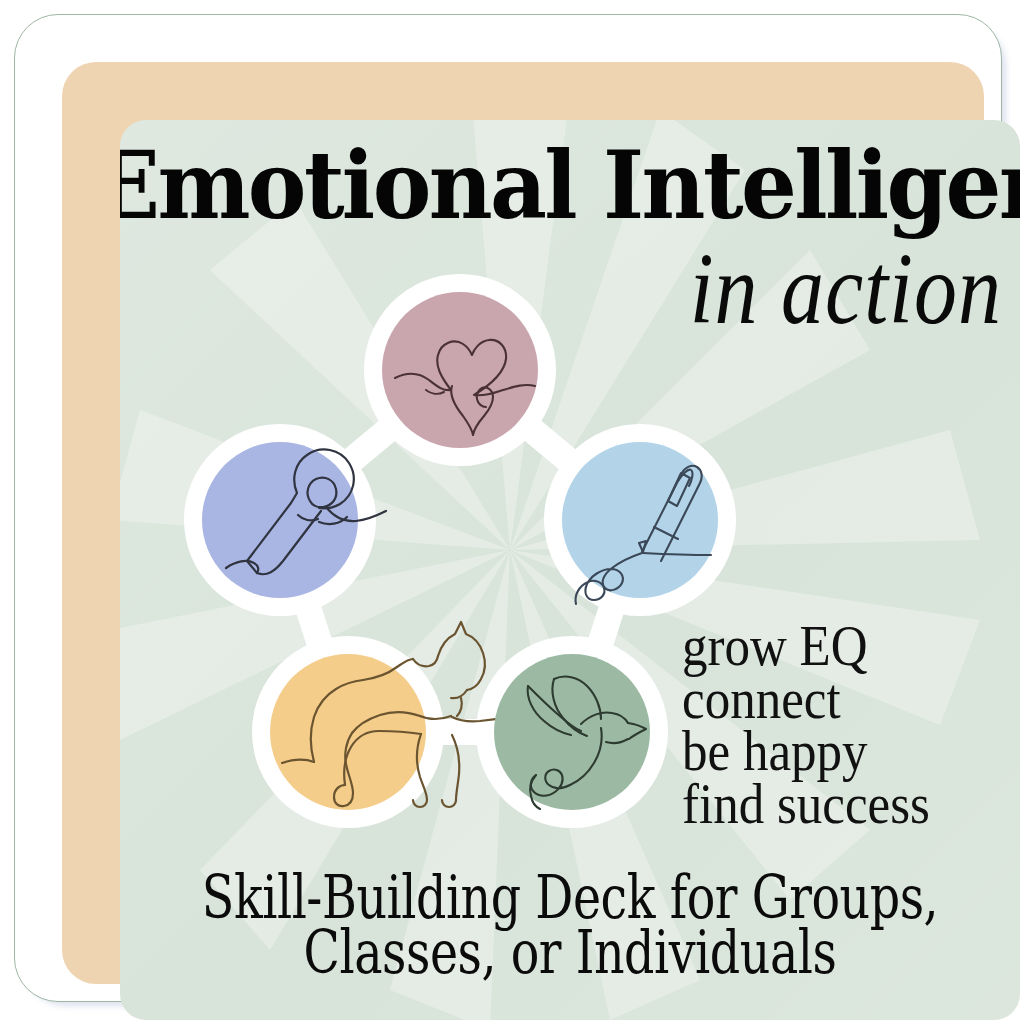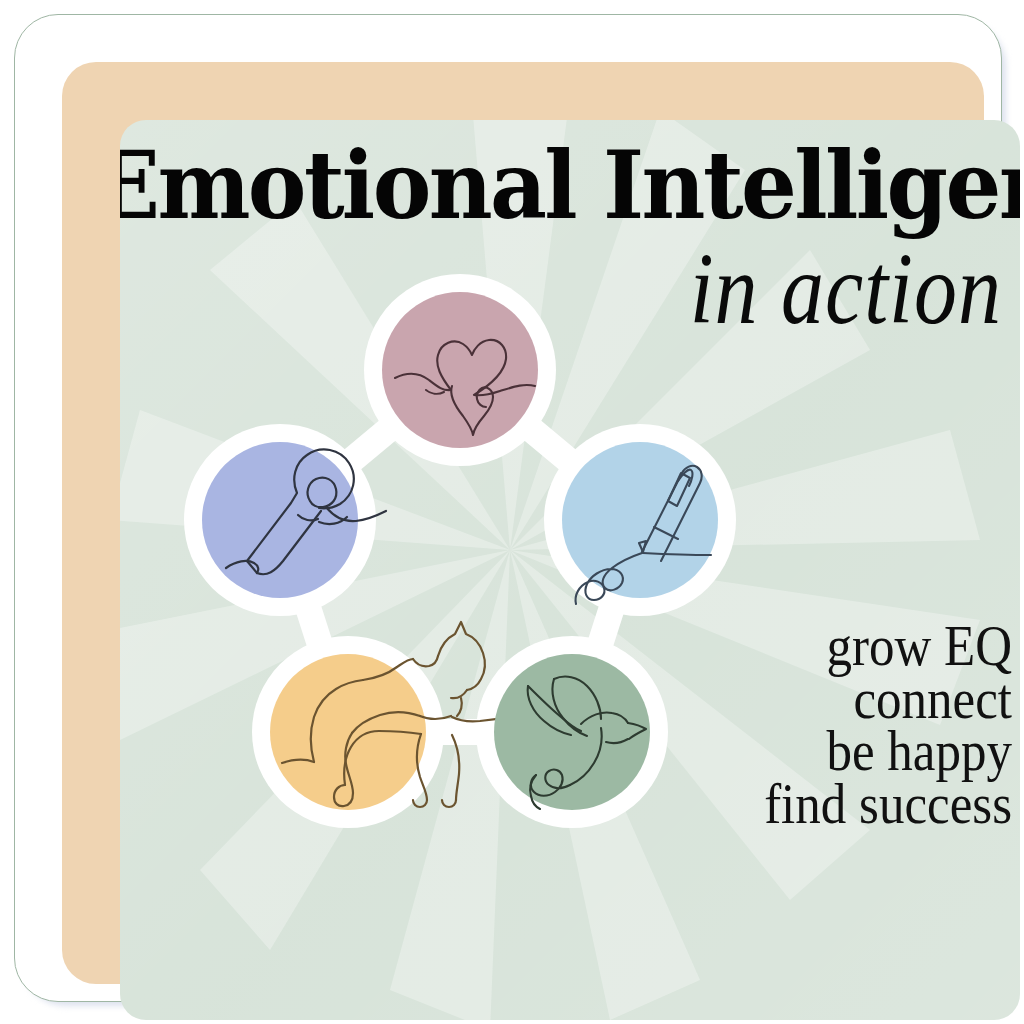--- a/index.html
+++ b/index.html
@@ -117,21 +117,21 @@
     width: 660px;
     height: 640px;
   }
 
   
   .tagline {
     position: absolute;
     right: 8px;
     top: 500px;
     width: 330px;
-    text-align: right;
+    text-align: left;
     font-family: "Liberation Serif", "DejaVu Serif", serif;
     font-size: 51px;
     line-height: 1.03;
     color: #111111;
     letter-spacing: 0px;
   }
   .tagline div { transform: scaleY(1.12); transform-origin: center; }
 
   
   .footer {
@@ -303,17 +303,21 @@
           </g>
         </svg>
 
         <div class="tagline">
           <div>grow EQ</div>
           <div>connect</div>
           <div>be happy</div>
           <div>find success</div>
         </div>
 
+        <div class="footer">
+          <div>Skill-Building Deck for Groups,</div>
+          <div>Classes, or Individuals</div>
+        </div>
 
       </div>
     </div>
   </div>
 </div>
 
 </body></html>

